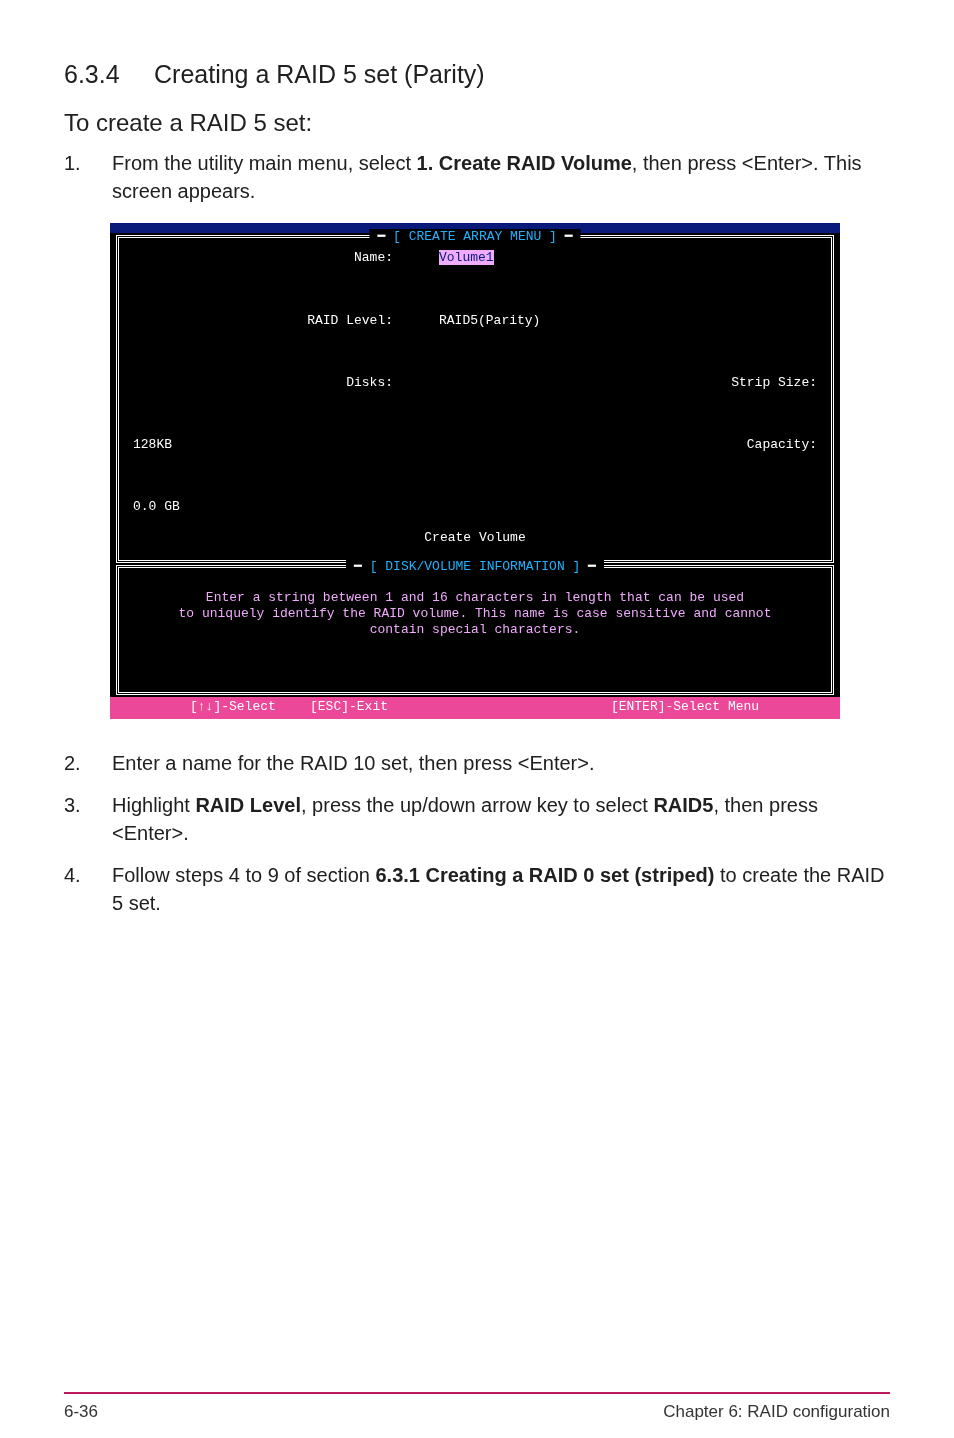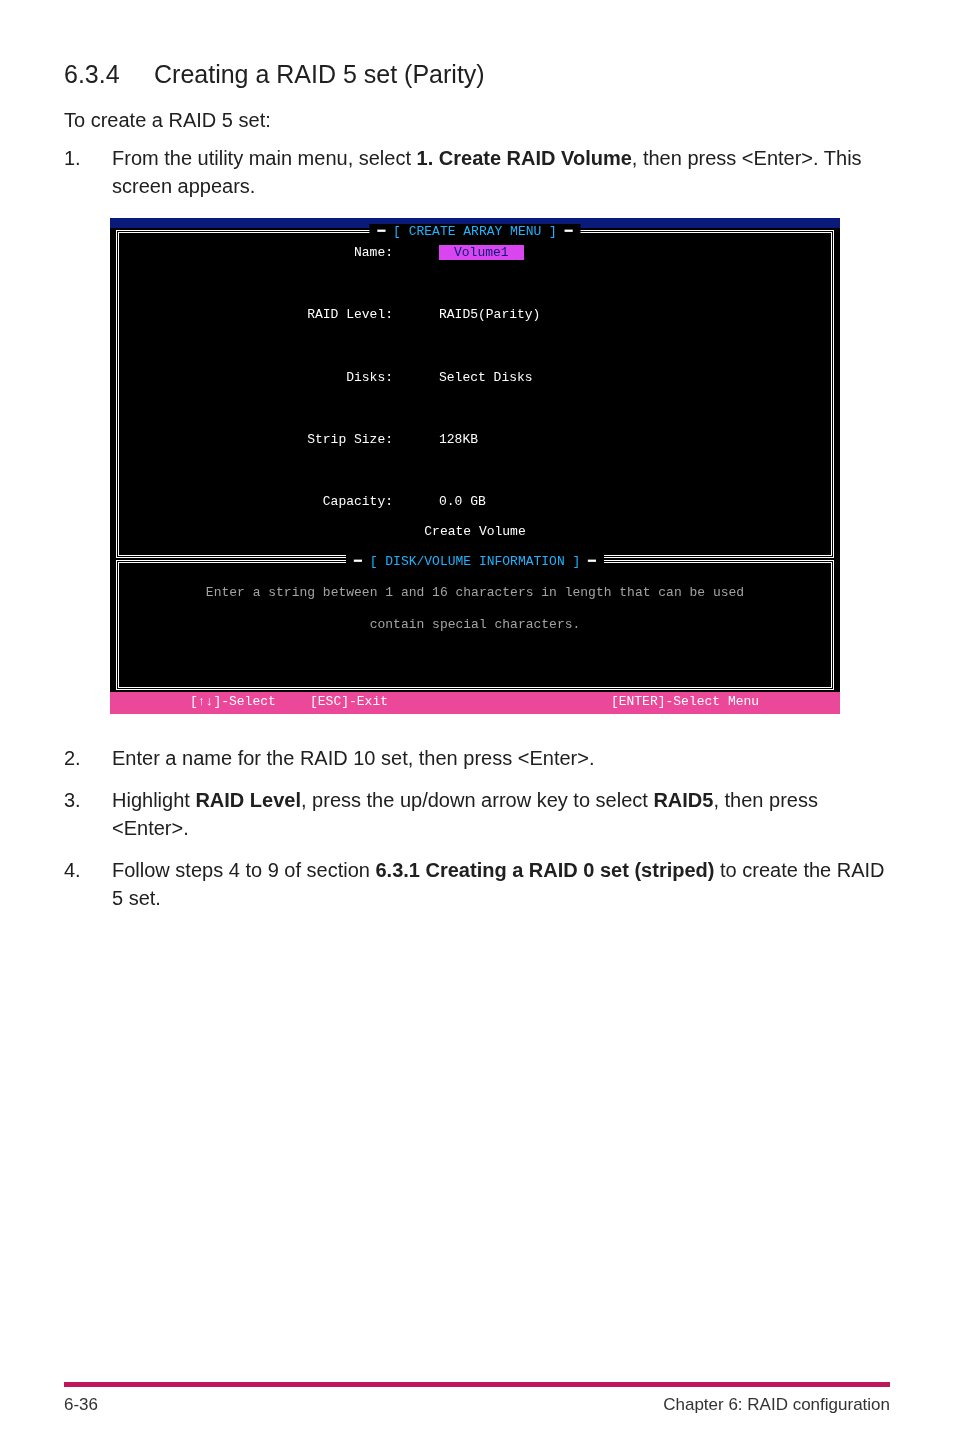--- a/index.html
+++ b/index.html
@@ -2,21 +2,21 @@
 <html><head>
 <meta charset="utf-8">
 <style>
   * { margin: 0; padding: 0; box-sizing: border-box; }
   html, body { width: 954px; height: 1438px; background: #fff; font-family: Arial, Helvetica, sans-serif; color: #202020; }
   .page { padding: 60px 64px 30px 64px; position: relative; height: 100%; }
 
   h2.section-title { font-size: 25px; font-weight: normal; margin-bottom: 18px; }
   h2.section-title .num { display: inline-block; width: 90px; }
 
-  .body-text { font-size: 20px; line-height: 1.35; }
+  .body-text { font-size: 24px; line-height: 1.35; }
 
   ol.steps { list-style: none; margin: 10px 0 0 0; }
   ol.steps > li { display: flex; font-size: 20px; line-height: 1.4; margin-bottom: 14px; }
   ol.steps > li .n { width: 48px; flex: 0 0 48px; }
   ol.steps > li .t { flex: 1; }
 
   
   .term-wrap { margin: 18px 0 30px 46px; }
   .term {
     width: 730px;
@@ -53,43 +53,43 @@
     text-align: center;
   }
   .panel-title::before { content: "━ "; color: #fff; }
   .panel-title::after  { content: " ━"; color: #fff; }
   .panel.info { min-height: 130px; text-align: center; }
   .panel.form { min-height: 170px; }
 
   .form-grid { display: grid; grid-template-columns: 260px 1fr; column-gap: 10px; row-gap: 2px; gap: 46px; }
   .form-grid .lbl { text-align: right; color: #fff; }
   .form-grid .val { text-align: left; color: #fff; }
-  .val .hl { background: #d946ef; color: #0a1a7a; padding: 0 15px; }
+  .val .hl { background: #f0abfc; color: #0a1a7a; padding: 0 0; }
   .createv { text-align: center; margin-top: 14px; }
 
   .info-lines { margin-top: 10px; }
-  .info-lines span { color: #a3a3a3; }
+  .info-lines span { color: #f0abfc; }
 
   .term-footer {
     background: #ec4899;
     color: #fff;
     padding: 2px 10px 4px 10px;
     display: flex;
   }
   .term-footer .seg { white-space: pre; }
   .term-footer .seg1 { width: 190px; text-align: left; padding-left: 70px; }
   .term-footer .seg2 { width: 170px; text-align: left; }
   .term-footer .seg3 { flex: 1; text-align: center; padding-left: 60px; }
 
   .page-footer {
     position: absolute;
-    bottom: 23px;
+    bottom: 16px;
     left: 64px;
     right: 64px;
-    border-top: 5px solid #be185d;
+    border-top: 2px solid #be185d;
     padding-top: 8px;
     display: flex;
     justify-content: space-between;
     font-size: 17px;
     color: #333;
   }
 </style>
 </head>
 <body>
 
@@ -118,36 +118,35 @@
         <div class="panel form">
           <div class="panel-title">[ CREATE ARRAY MENU ]</div>
           <div class="form-grid">
             <div class="lbl">Name:</div>
             <div class="val"><span class="hl">Volume1</span></div>
 
             <div class="lbl">RAID Level:</div>
             <div class="val">RAID5(Parity)</div>
 
             <div class="lbl">Disks:</div>
-            <div class="val">Select Disks</div>
 
             <div class="lbl">Strip Size:</div>
             <div class="val">128KB</div>
 
             <div class="lbl">Capacity:</div>
             <div class="val">0.0   GB</div>
           </div>
           <div class="createv">Create Volume</div>
         </div>
 
         <div class="panel info">
           <div class="panel-title">[ DISK/VOLUME INFORMATION ]</div>
           <div class="info-lines">
             <span>Enter a string between 1 and 16 characters in length that can be used</span><br>
-            <br>
+            <span>to uniquely identify the RAID volume. This name is case sensitive and cannot</span><br>
             <span>contain special characters.</span>
           </div>
         </div>
       </div>
       <div class="term-footer">
         <span class="seg seg1">[↑↓]-Select</span>
         <span class="seg seg2">[ESC]-Exit</span>
         <span class="seg seg3">[ENTER]-Select Menu</span>
       </div>
     </div>

